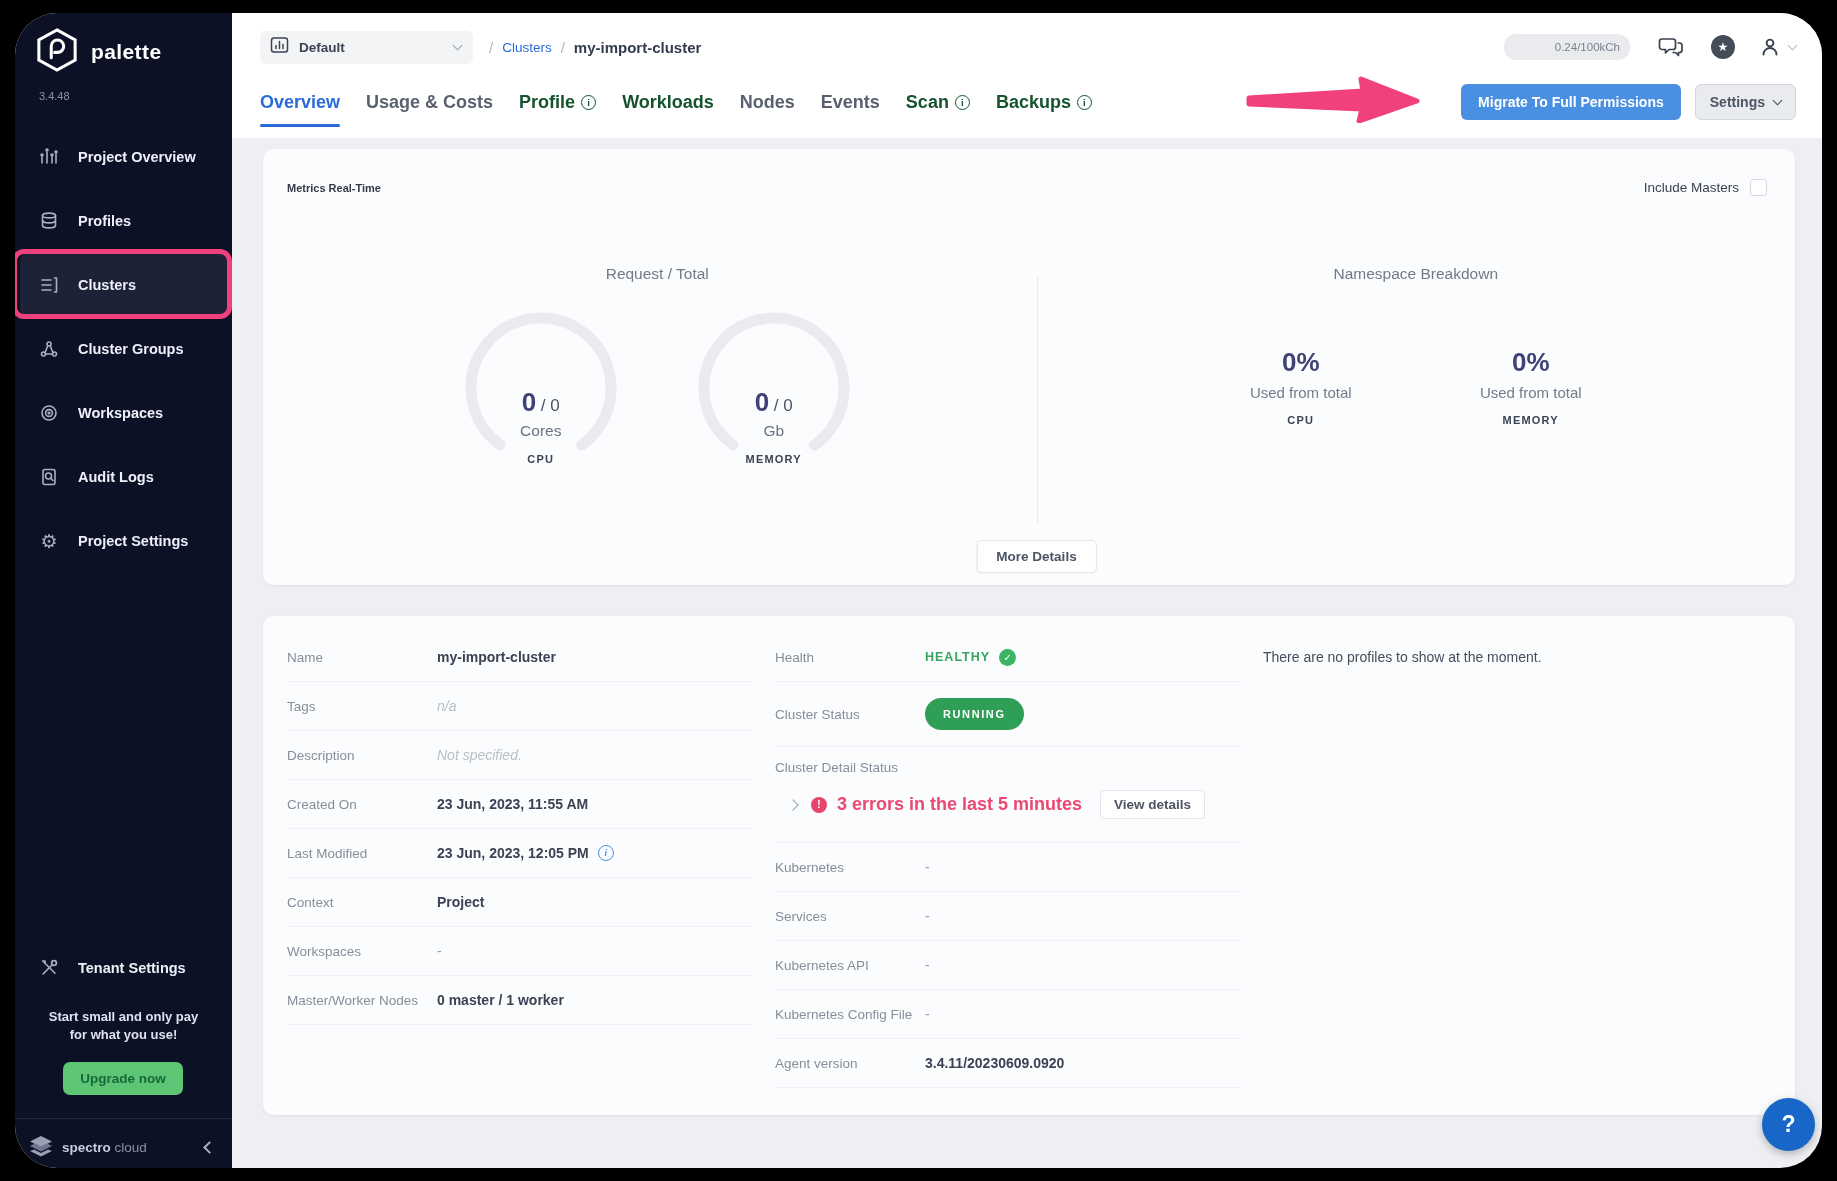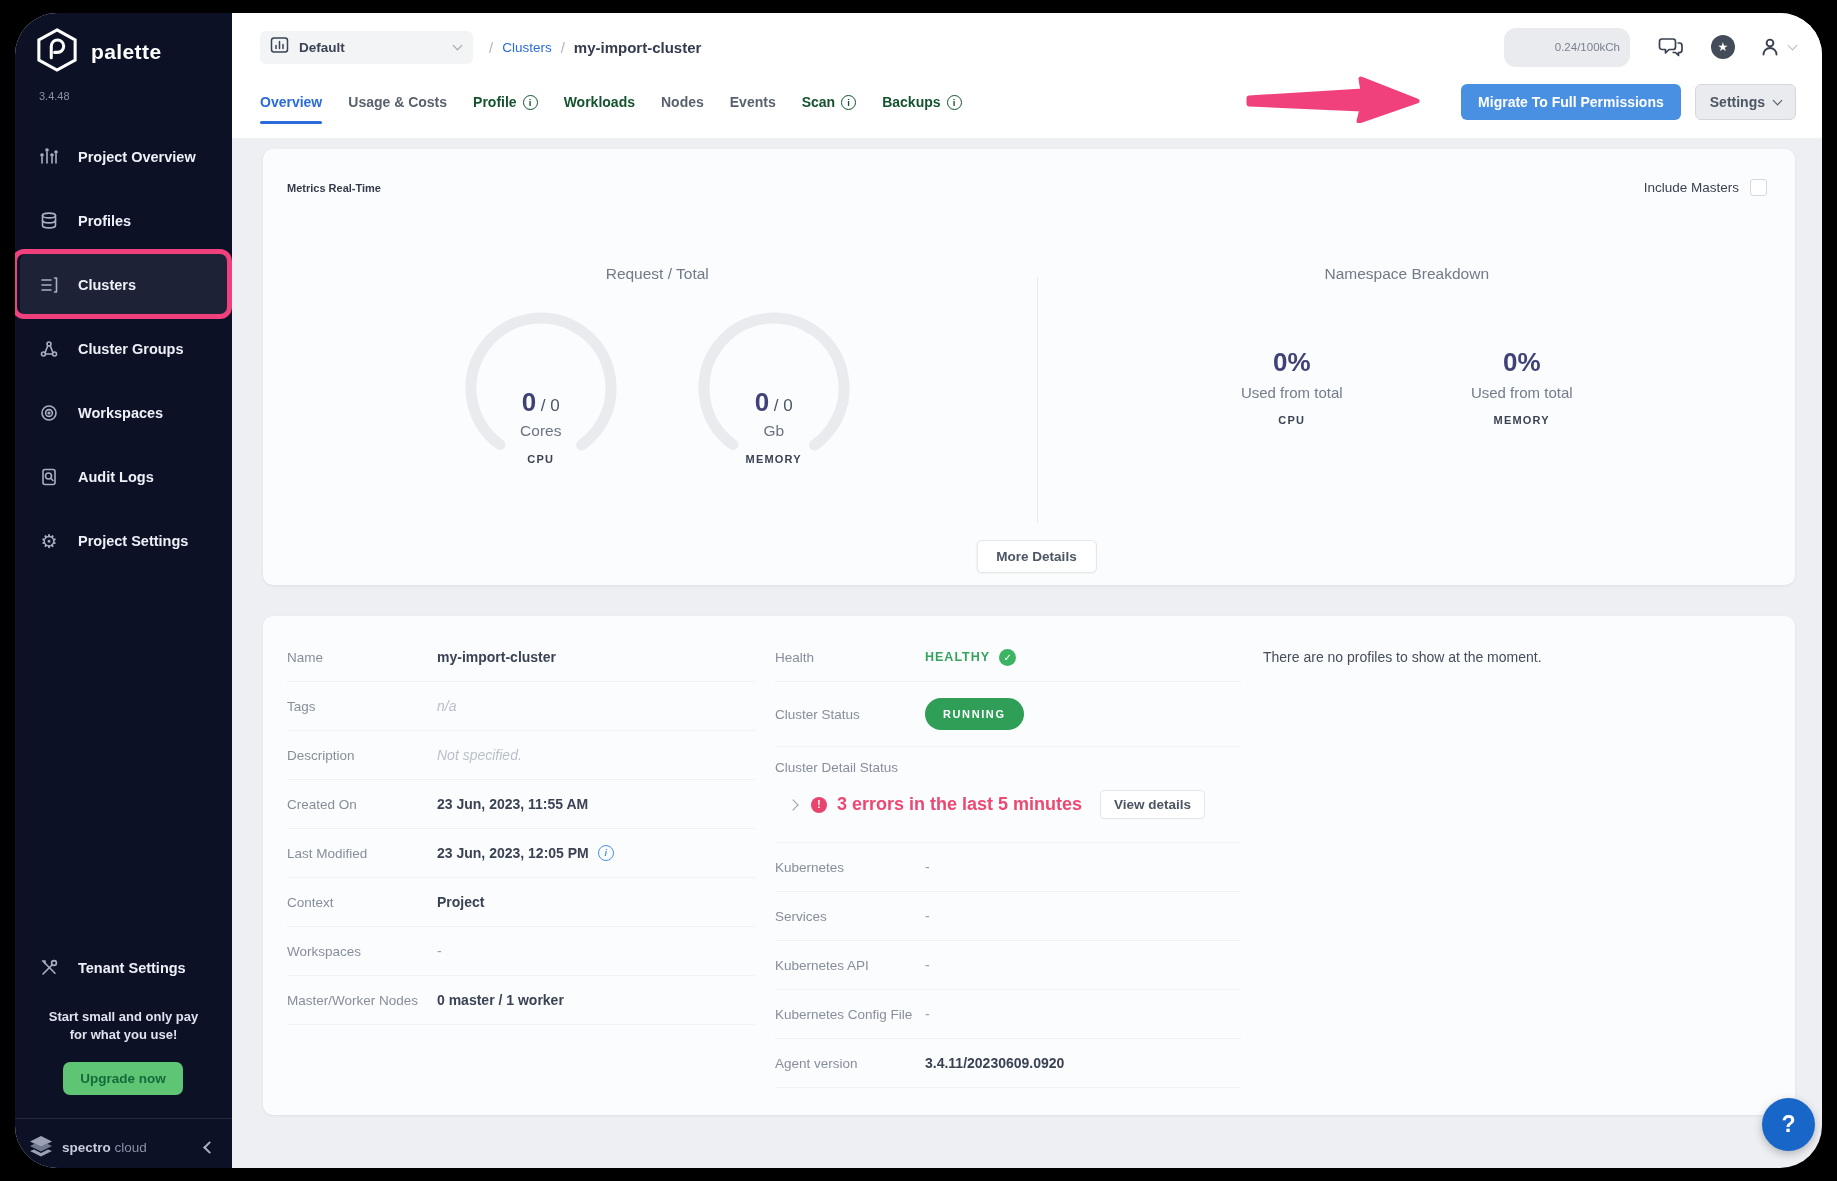--- a/index.html
+++ b/index.html
@@ -45,32 +45,32 @@
                  display:flex; align-items:center; gap:10px; padding:0 12px 0 10px; cursor:pointer; }
   .proj-select .lbl { font-size:13.5px; font-weight:600; color:#3b4254; }
   .chev { width:7px; height:7px; border-right:1.8px solid #9aa1ad; border-bottom:1.8px solid #9aa1ad;
           transform:rotate(45deg); margin-top:-3px; }
   .proj-select .chev { margin-left:auto; }
   .crumbs { display:flex; align-items:center; gap:9px; margin-left:16px; }
   .crumb-sep { color:#aeb4bd; font-size:15px; }
   .crumb-link { color:#2a6bdb; font-size:13.5px; cursor:pointer; }
   .crumb-cur { color:#343b4e; font-size:15px; font-weight:700; }
   .top-right { margin-left:auto; display:flex; align-items:center; }
-  .credits { width:126px; height:39px; background:#e9ebef; border-radius:12px; font-size:11.5px;
+  .credits { width:126px; height:26px; background:#e9ebef; border-radius:12px; font-size:11.5px;
              color:#7a818e; display:flex; align-items:center; justify-content:flex-end; padding-right:10px; }
   .icon-btn { cursor:pointer; display:flex; align-items:center; justify-content:center; }
   .chat-btn { margin-left:28px; }
   .star-btn { margin-left:26px; width:24px; height:24px; border-radius:50%; background:#454c59;
               color:#fff; font-size:12px; }
   .user-btn { margin-left:24px; }
   .user-chev { margin-left:8px; border-color:#b6bcc6; }
 
   .tabrow { height:54px; display:flex; align-items:center; padding:0 26px 0 28px; }
   .tabs { display:flex; align-items:center; gap:26px; }
-  .tab { position:relative; font-size:14px; font-weight:600; color:#59616f; cursor:pointer;
+  .tab { position:relative; font-size:18px; font-weight:600; color:#59616f; cursor:pointer;
          display:flex; align-items:center; gap:6px;text-align:center; }
   .tab.active { color:#2a6bdb; }
   .tab.active::after { content:""; position:absolute; left:0; right:0; bottom:-14px; height:3px;
                        background:#2a6bdb; border-radius:2px; }
   .tab.disabled { color:#14532d; cursor:default; }
   .info-icon { width:15px; height:15px; border:1.5px solid currentColor; border-radius:50%;
                font-size:9.5px; display:inline-flex; align-items:center; justify-content:center;
                font-style:normal; font-weight:700; }
   .info-icon::before { content:"i"; }
   .header-actions { margin-left:auto; display:flex; align-items:center; gap:14px; }
@@ -89,21 +89,21 @@
 
   .metrics-card { height:436px; position:relative; margin-bottom:31px; }
   .metrics-head { display:flex; align-items:center; justify-content:space-between; padding:30px 28px 0 24px; }
   .metrics-title { font-size:11px; font-weight:700; color:#333a4a; }
   .include-masters { display:flex; align-items:center; gap:11px; font-size:13.5px; color:#3b4254; }
   .include-masters input { width:17px; height:17px; border:1.5px solid #d4d8de; border-radius:3px;
                            appearance:none; background:#fff; cursor:pointer; }
   .metrics-body { position:absolute; top:70px; bottom:0; left:0; right:0;margin-left:15px; }
   .v-divider { position:absolute; left:50%; top:58px; bottom:62px; width:1px; background:#e7e9ee; }
   .half { position:absolute; top:0; bottom:0; width:50%; }
-  .half.left { left:0; } .half.right { right:9px; }
+  .half.left { left:0; } .half.right { right:0; }
   .half-title { text-align:center; margin-top:46px; font-size:15.5px; color:#707a89; }
   .gauges { display:flex; justify-content:center; gap:75px; margin-top:26px; }
   .gauge { position:relative; width:158px; height:158px; }
   .gauge .num-row { position:absolute; top:78px; left:0; right:0; text-align:center; }
   .g-val { font-size:26px; font-weight:700; color:#3f4277; }
   .g-sep { font-size:17px; color:#4b5563; } .g-total { font-size:17px; color:#4b5563; }
   .g-unit { position:absolute; top:113px; left:0; right:0; text-align:center; font-size:15.5px; color:#6b7280; }
   .g-cap { position:absolute; top:144px; left:0; right:0; text-align:center; font-size:11px;
            font-weight:700; letter-spacing:1.2px; color:#3b4254; }
   .ns-stats { display:flex; justify-content:center; gap:118px; margin-top:64px; }

